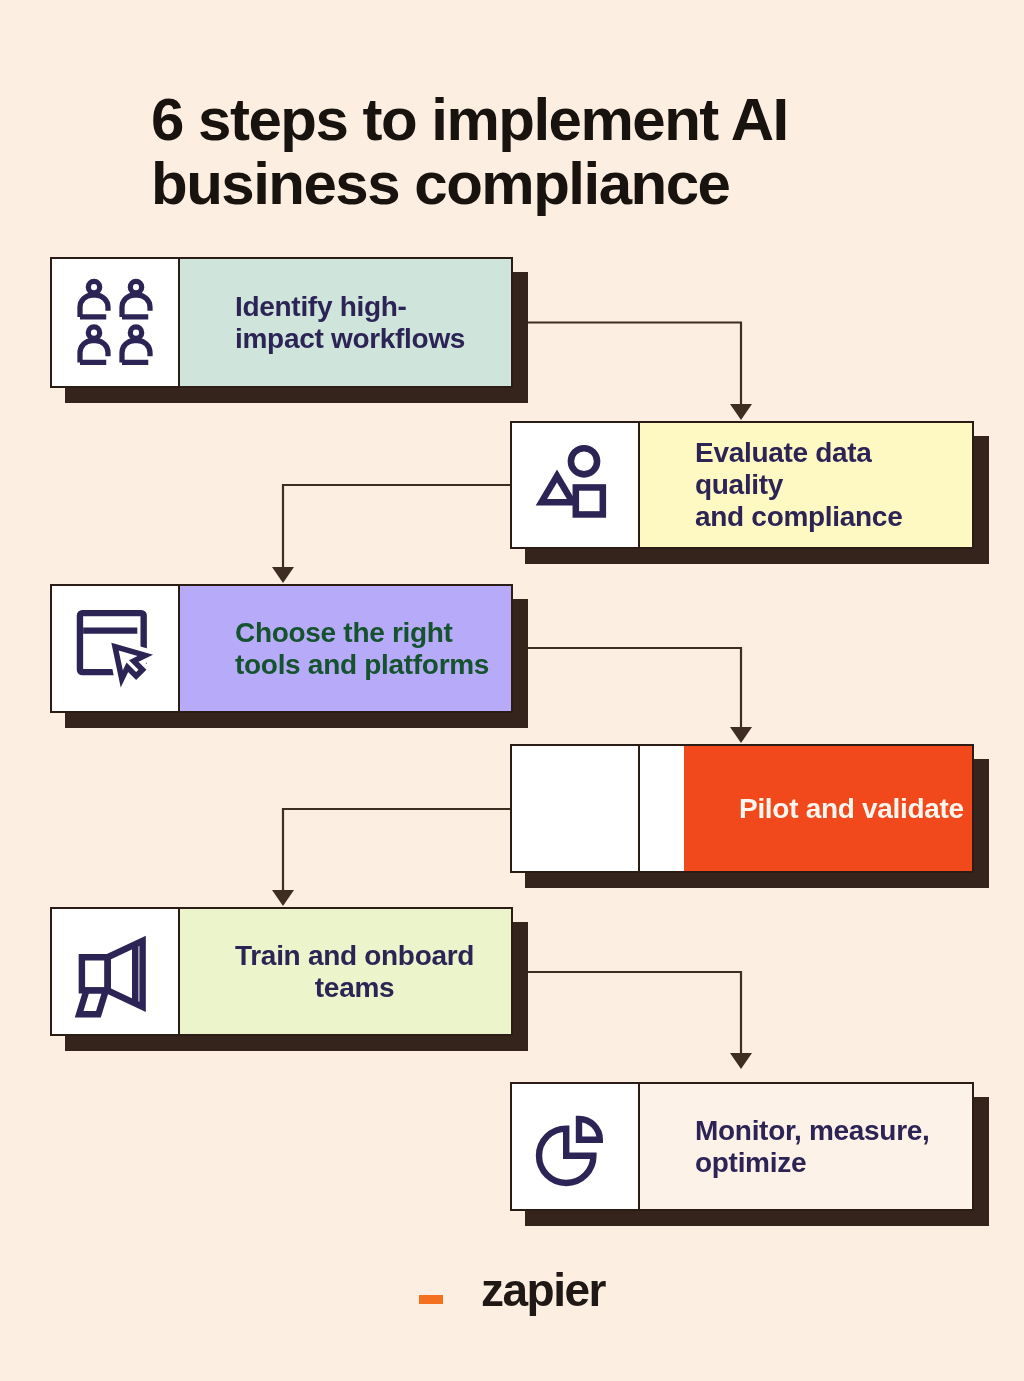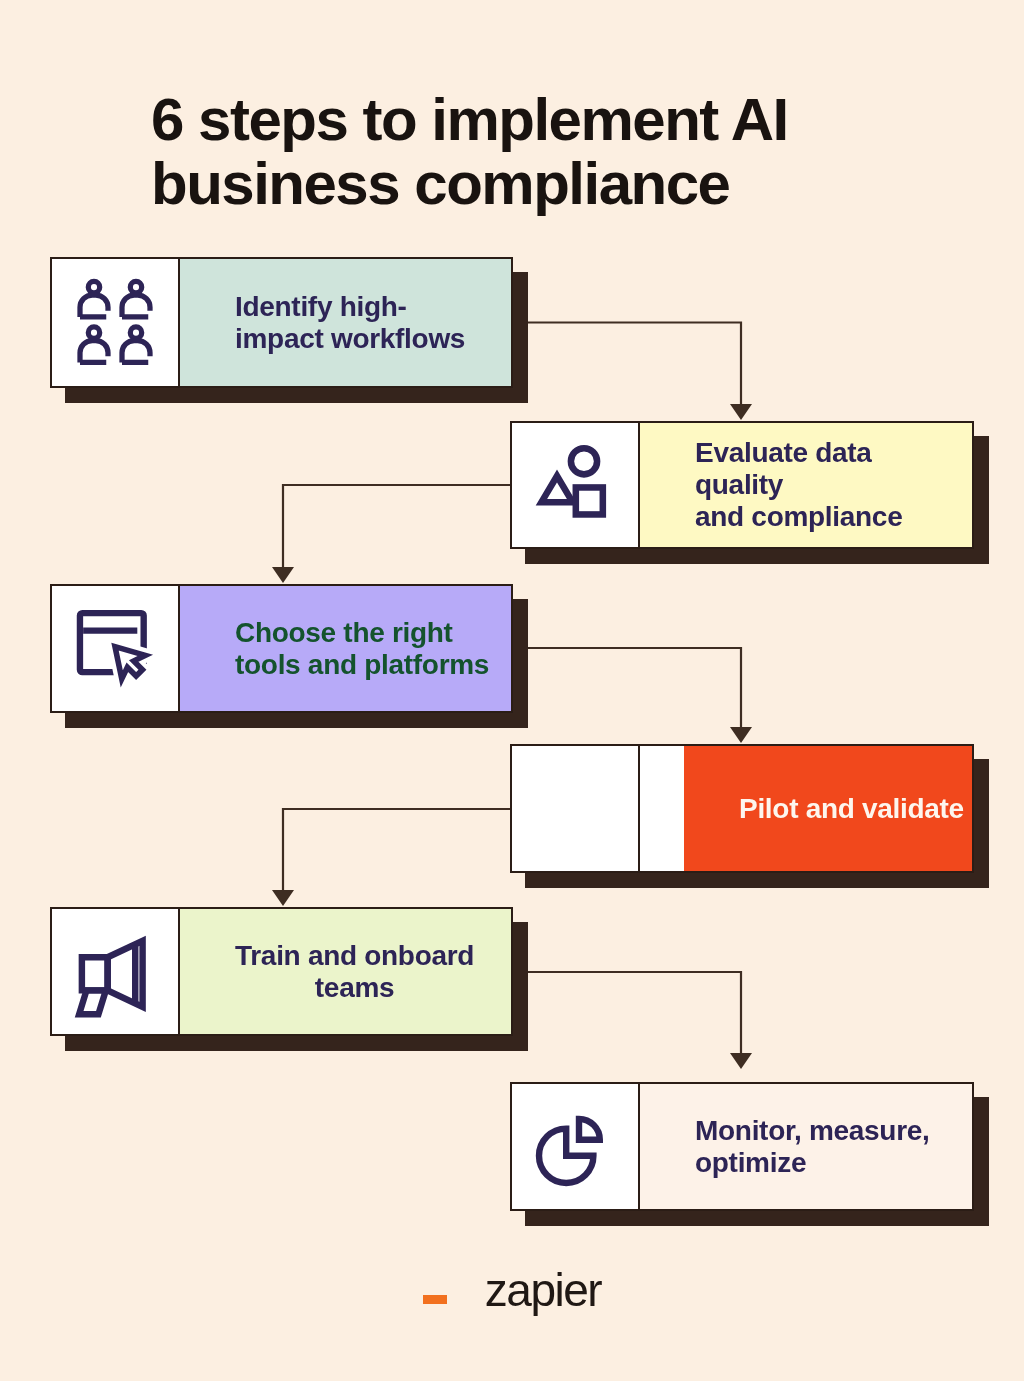--- a/index.html
+++ b/index.html
@@ -67,21 +67,21 @@
   
   .zapier{
     position:absolute;left:0;right:0;top:1272px;z-index:3;
     display:flex;justify-content:center;align-items:flex-end;
   }
   .zapier-underscore{
     display:inline-block;width:24px;height:9px;margin:0 2px 6px 0;
     background:var(--zapier-orange);
   }
   .zapier-word{
-    font-size:46px;font-weight:400;letter-spacing:-1.5px;line-height:0.82;
+    font-size:46px;font-weight:700;letter-spacing:-1.5px;line-height:0.82;
     color:var(--zapier-text);
     margin-left:36px;
   }
 </style>
 </head>
 <body>
 
 <h1 class="title">
   <span>6 steps to implement AI</span>
   <span>business compliance</span>

